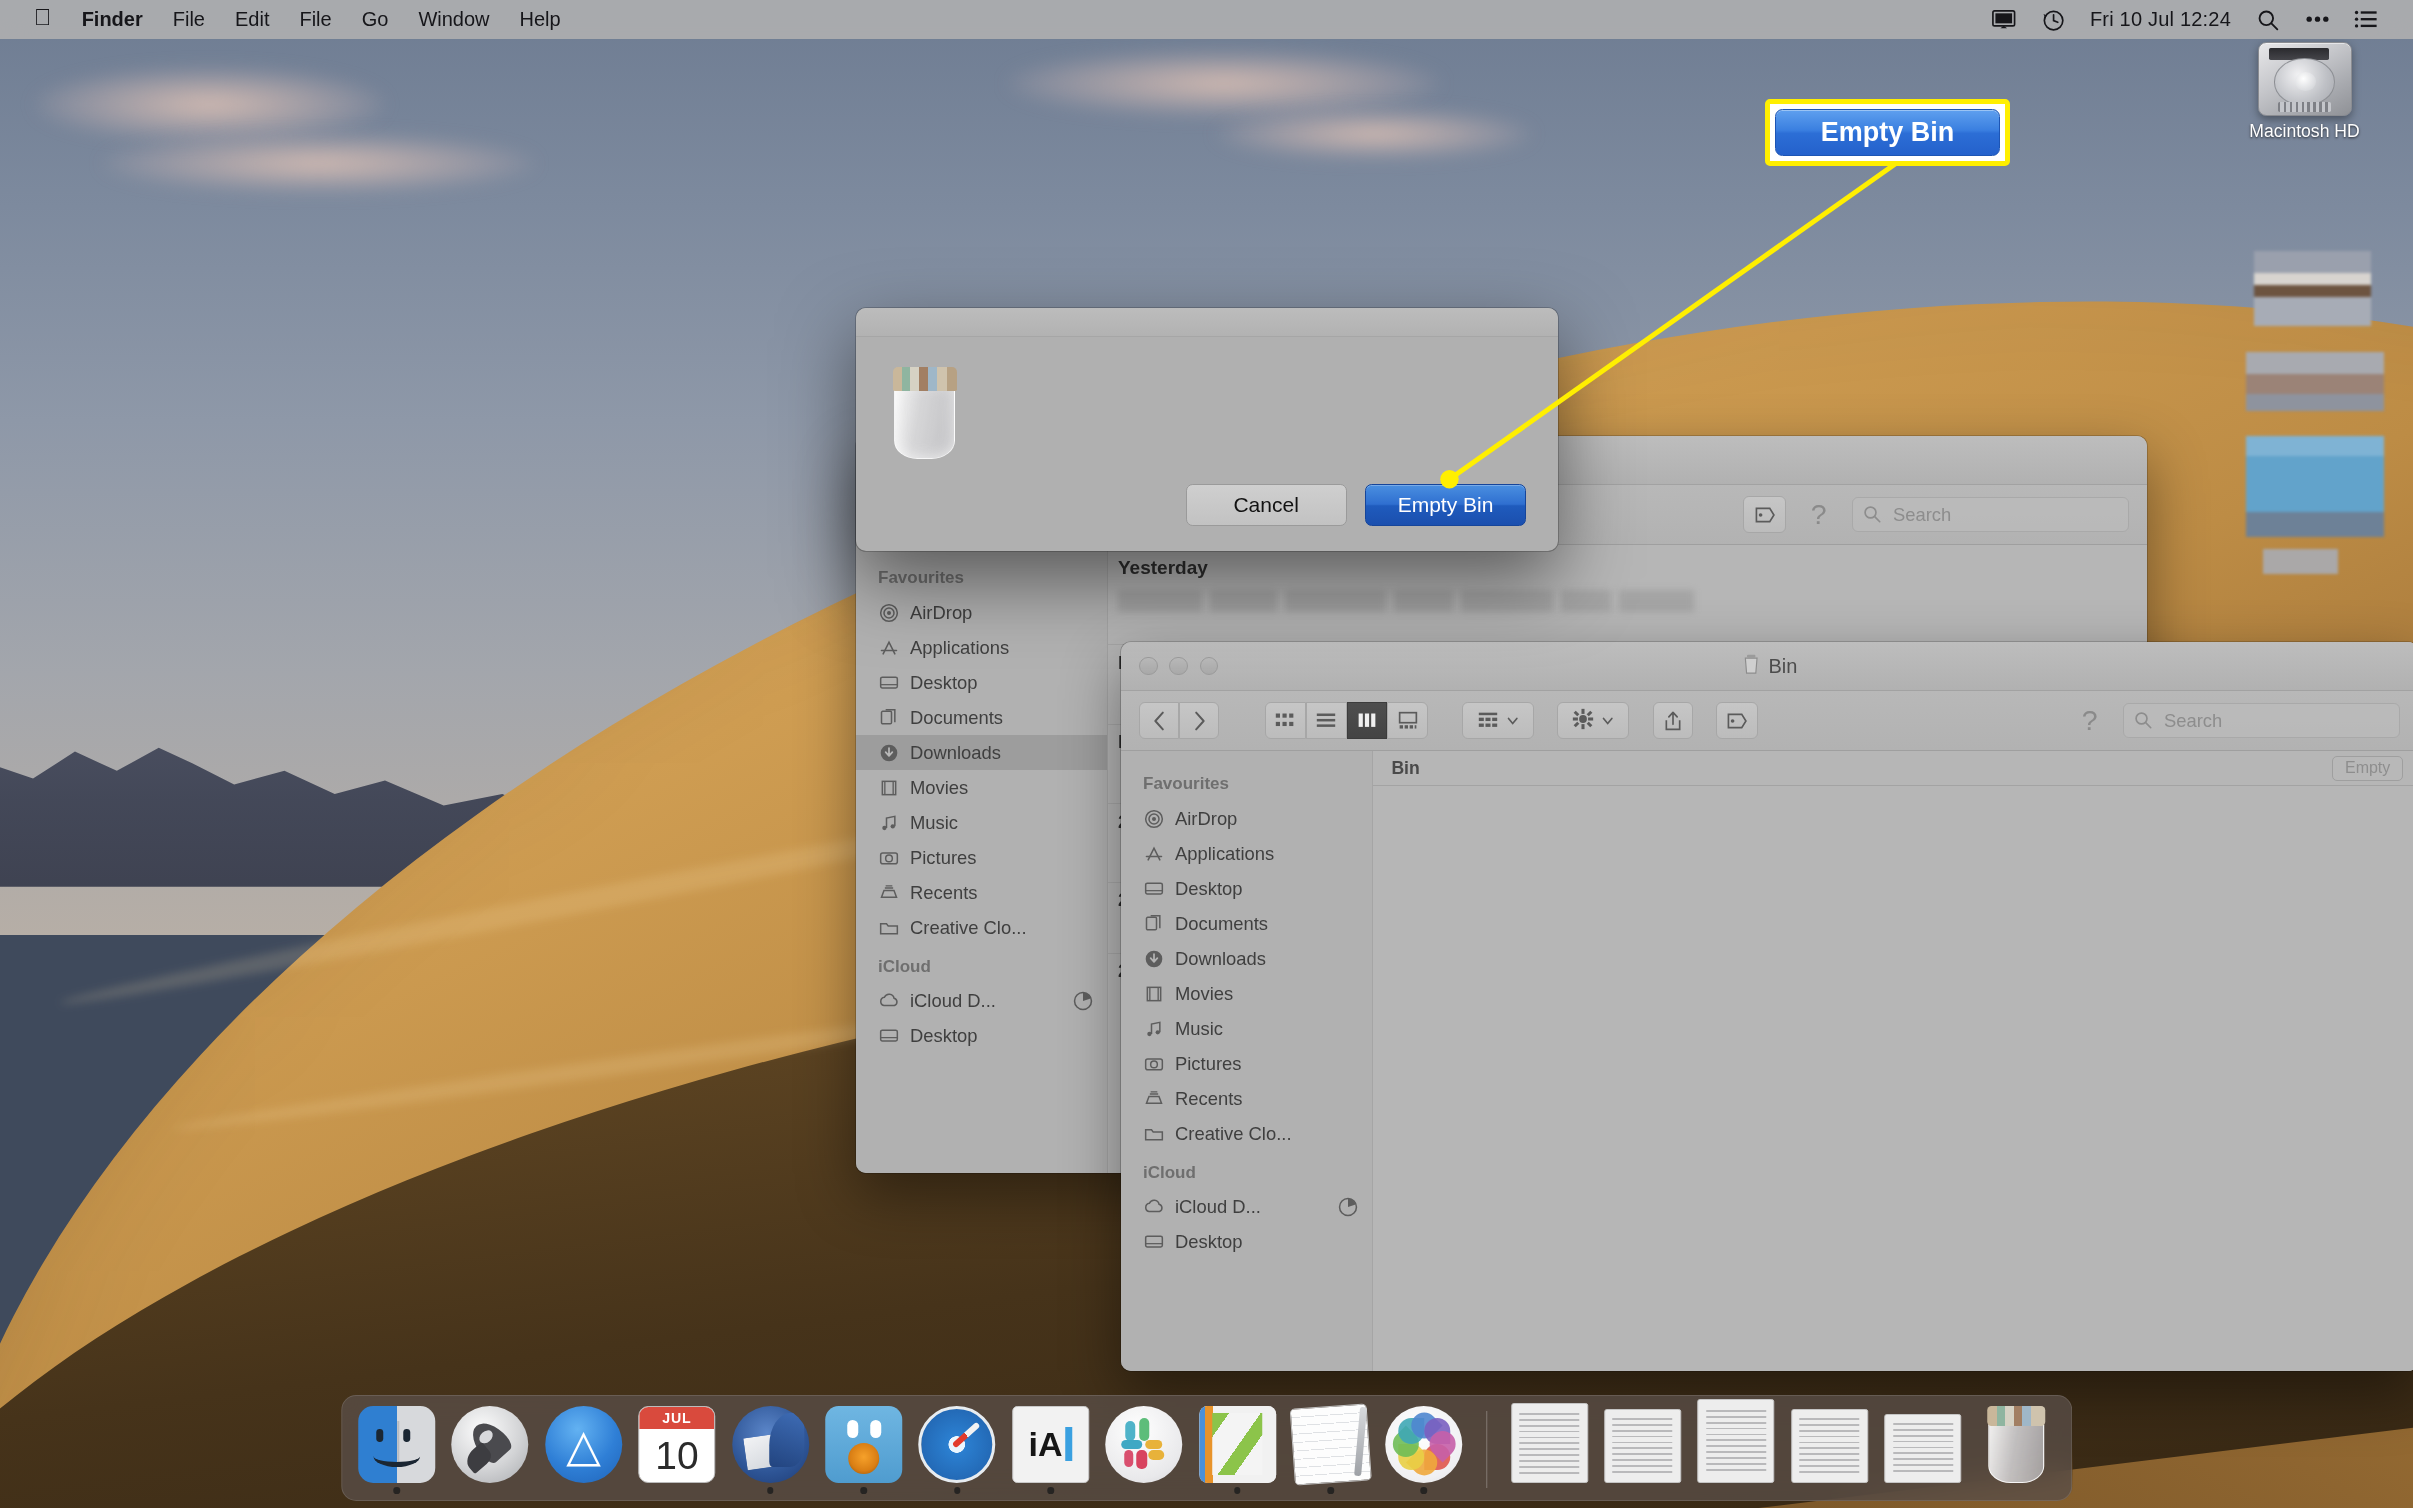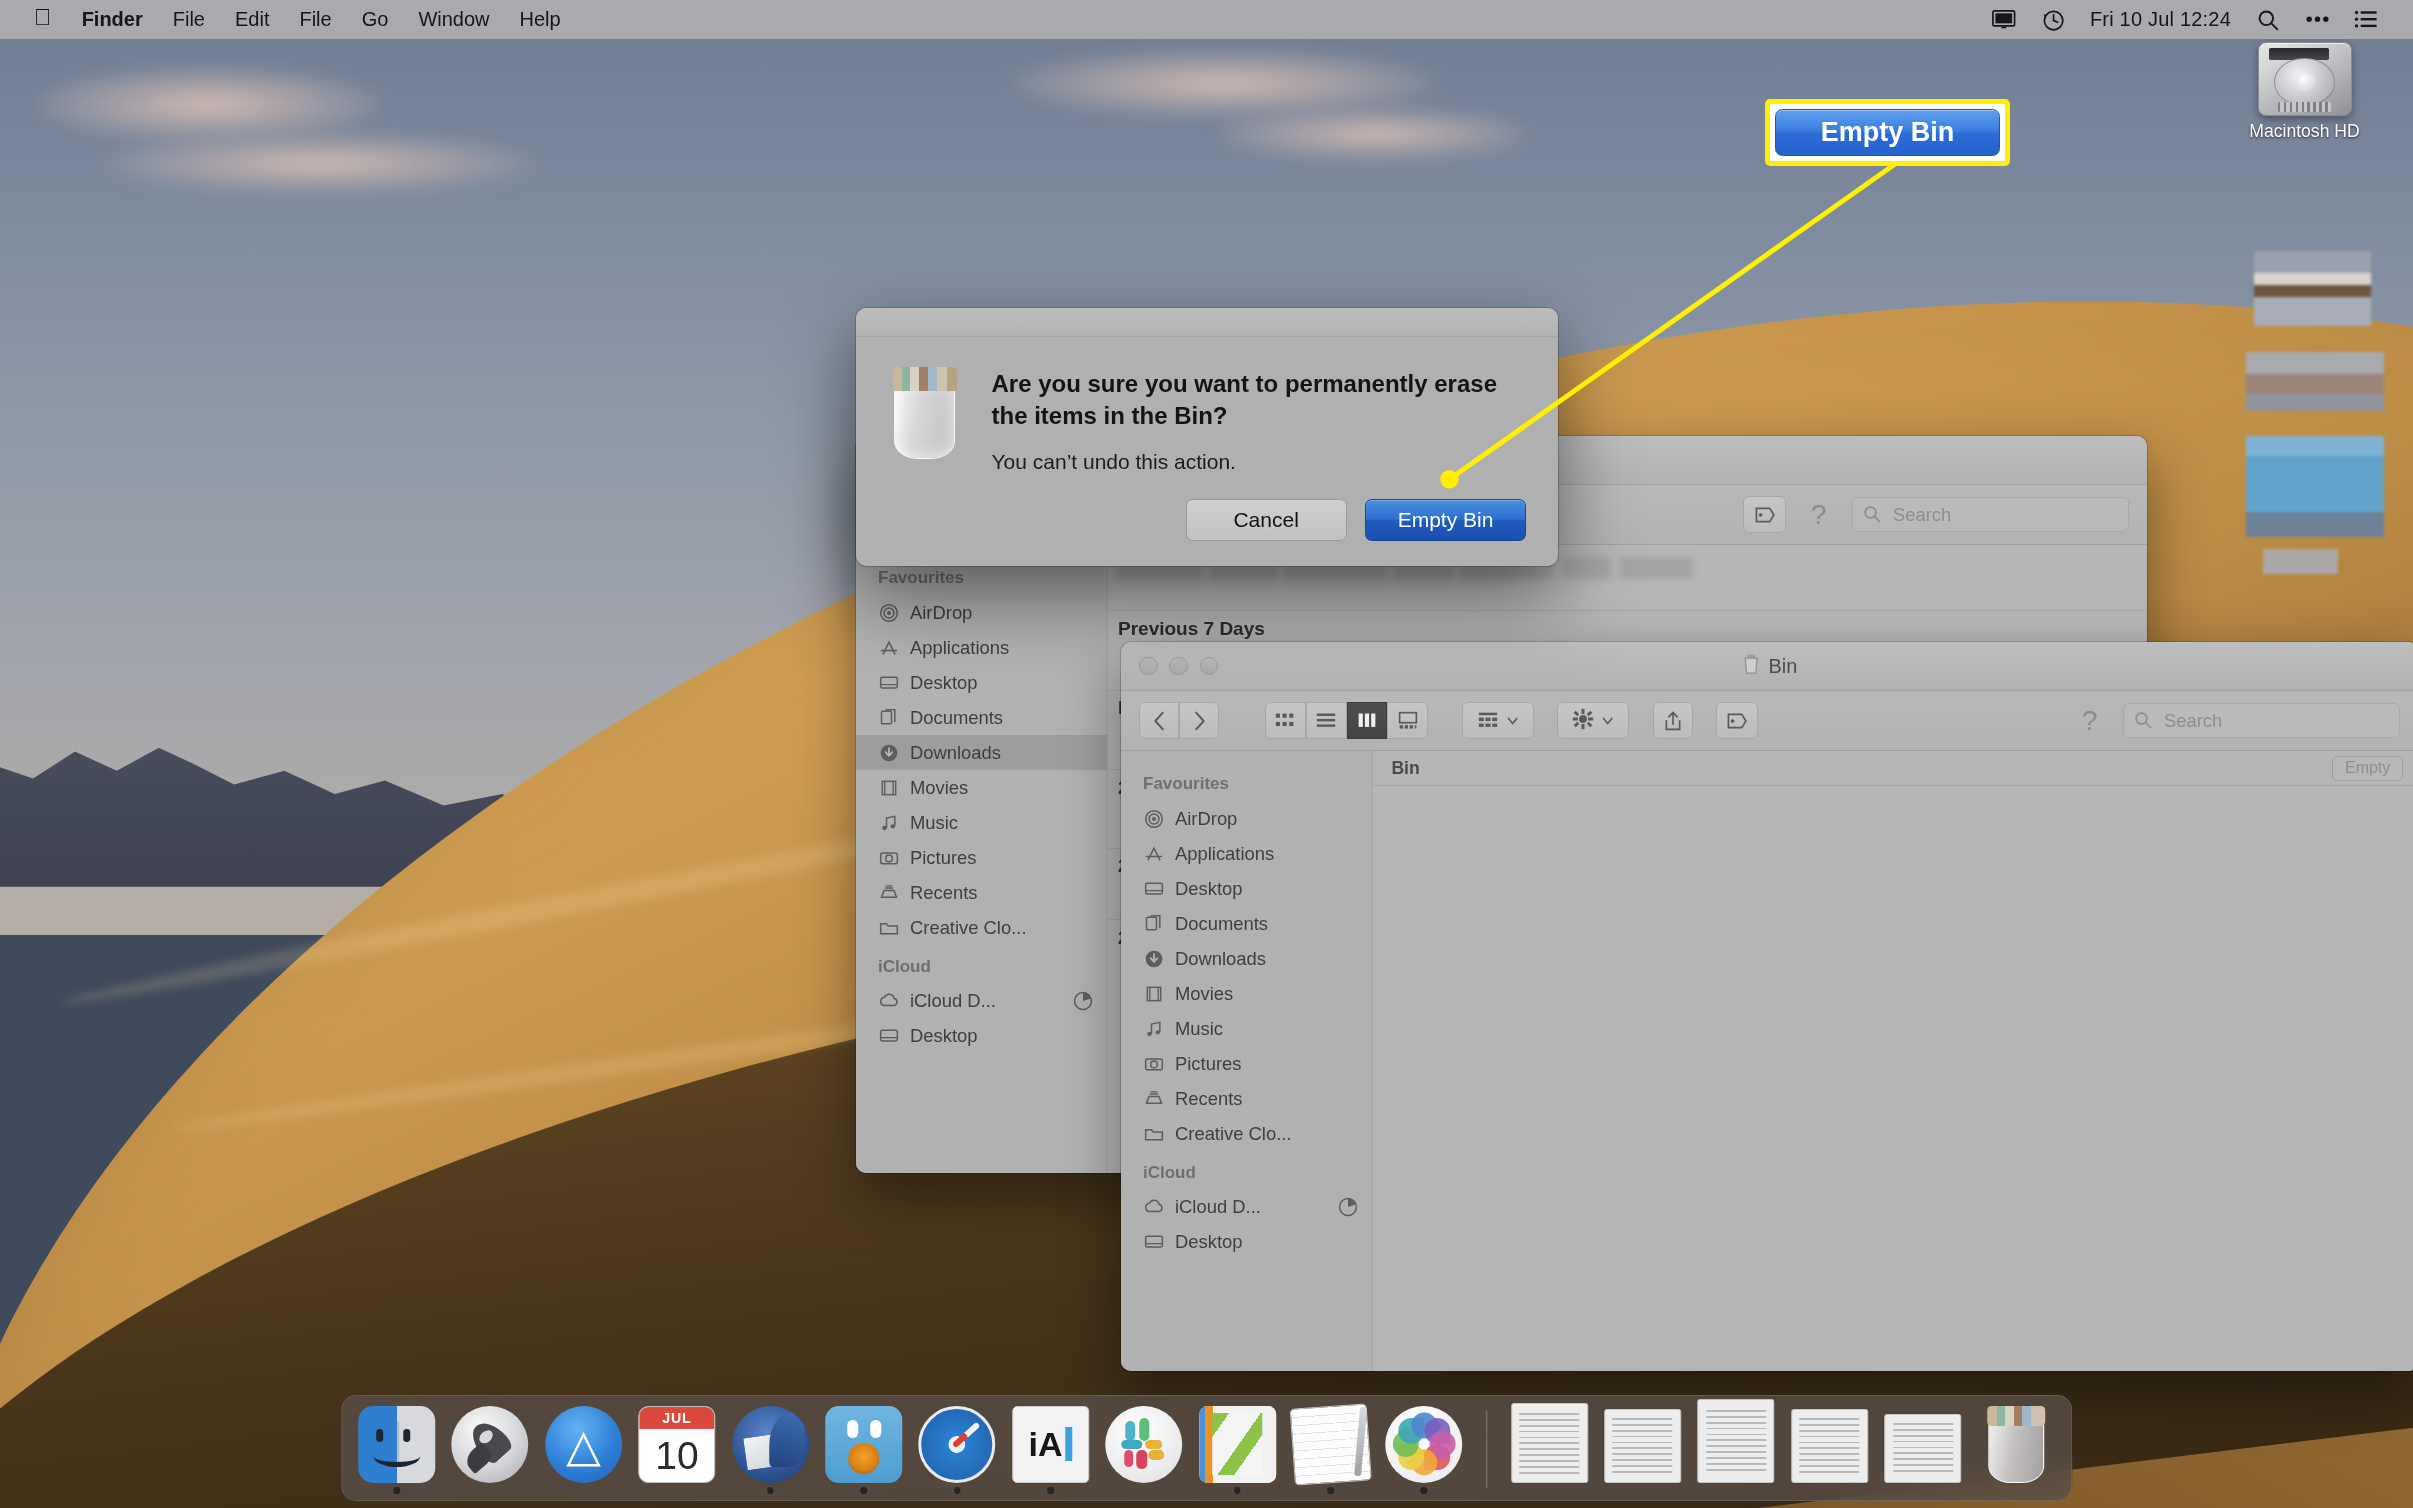--- a/index.html
+++ b/index.html
@@ -621,20 +621,21 @@
             <svg width="20" height="20" viewBox="0 0 24 24">
               <rect x="2" y="5" width="20" height="13" rx="2" fill="none" stroke="currentColor" stroke-width="1.8"></rect>
               <path d="M2 14 H22" stroke="currentColor" stroke-width="1.5"></path>
             </svg>
           </span>
         <span>Desktop</span>
       </div>
     </div>
     <div class="col-area">
       <div style="padding: 5px 0 0 0;">
+        <div class="group-head">Yesterday</div>
         <div class="blur-row">
           <span class="blur-chunk" style="width:84px; margin-left:10px;"></span>
           <span class="blur-chunk" style="width:67px;"></span>
           <span class="blur-chunk" style="width:101px;"></span>
           <span class="blur-chunk" style="width:59px;"></span>
           <span class="blur-chunk" style="width:92px;"></span>
           <span class="blur-chunk" style="width:50px;"></span>
           <span class="blur-chunk" style="width:75px;"></span>
         </div>
         <div class="sep"></div>
@@ -927,24 +928,20 @@
   </div>
 </div>
 
 <div id="alert" style="left:856px; top:308px; width:702px;">
   <div class="alert-top"></div>
   <div class="alert-body">
     <div class="trash-icon">
       <div class="trash-can"></div>
       <div class="trash-trash"></div>
     </div>
-    <div class="alert-texts">
-      <div class="alert-title">Are you sure you want to permanently erase the items in the Bin?</div>
-      <div class="alert-sub">You can’t undo this action.</div>
-    </div>
   </div>
   <div class="alert-buttons">
     <div class="btn">Cancel</div>
     <div class="btn primary">Empty Bin</div>
   </div>
 </div>
 
 <svg id="callout-line" viewBox="0 0 2880 1800" width="2413" height="1508">
   <line x1="2270" y1="190" x2="1730" y2="572" stroke="#ffef00" stroke-width="6"></line>
   <circle cx="1730" cy="572" r="11" fill="#ffef00"></circle>

